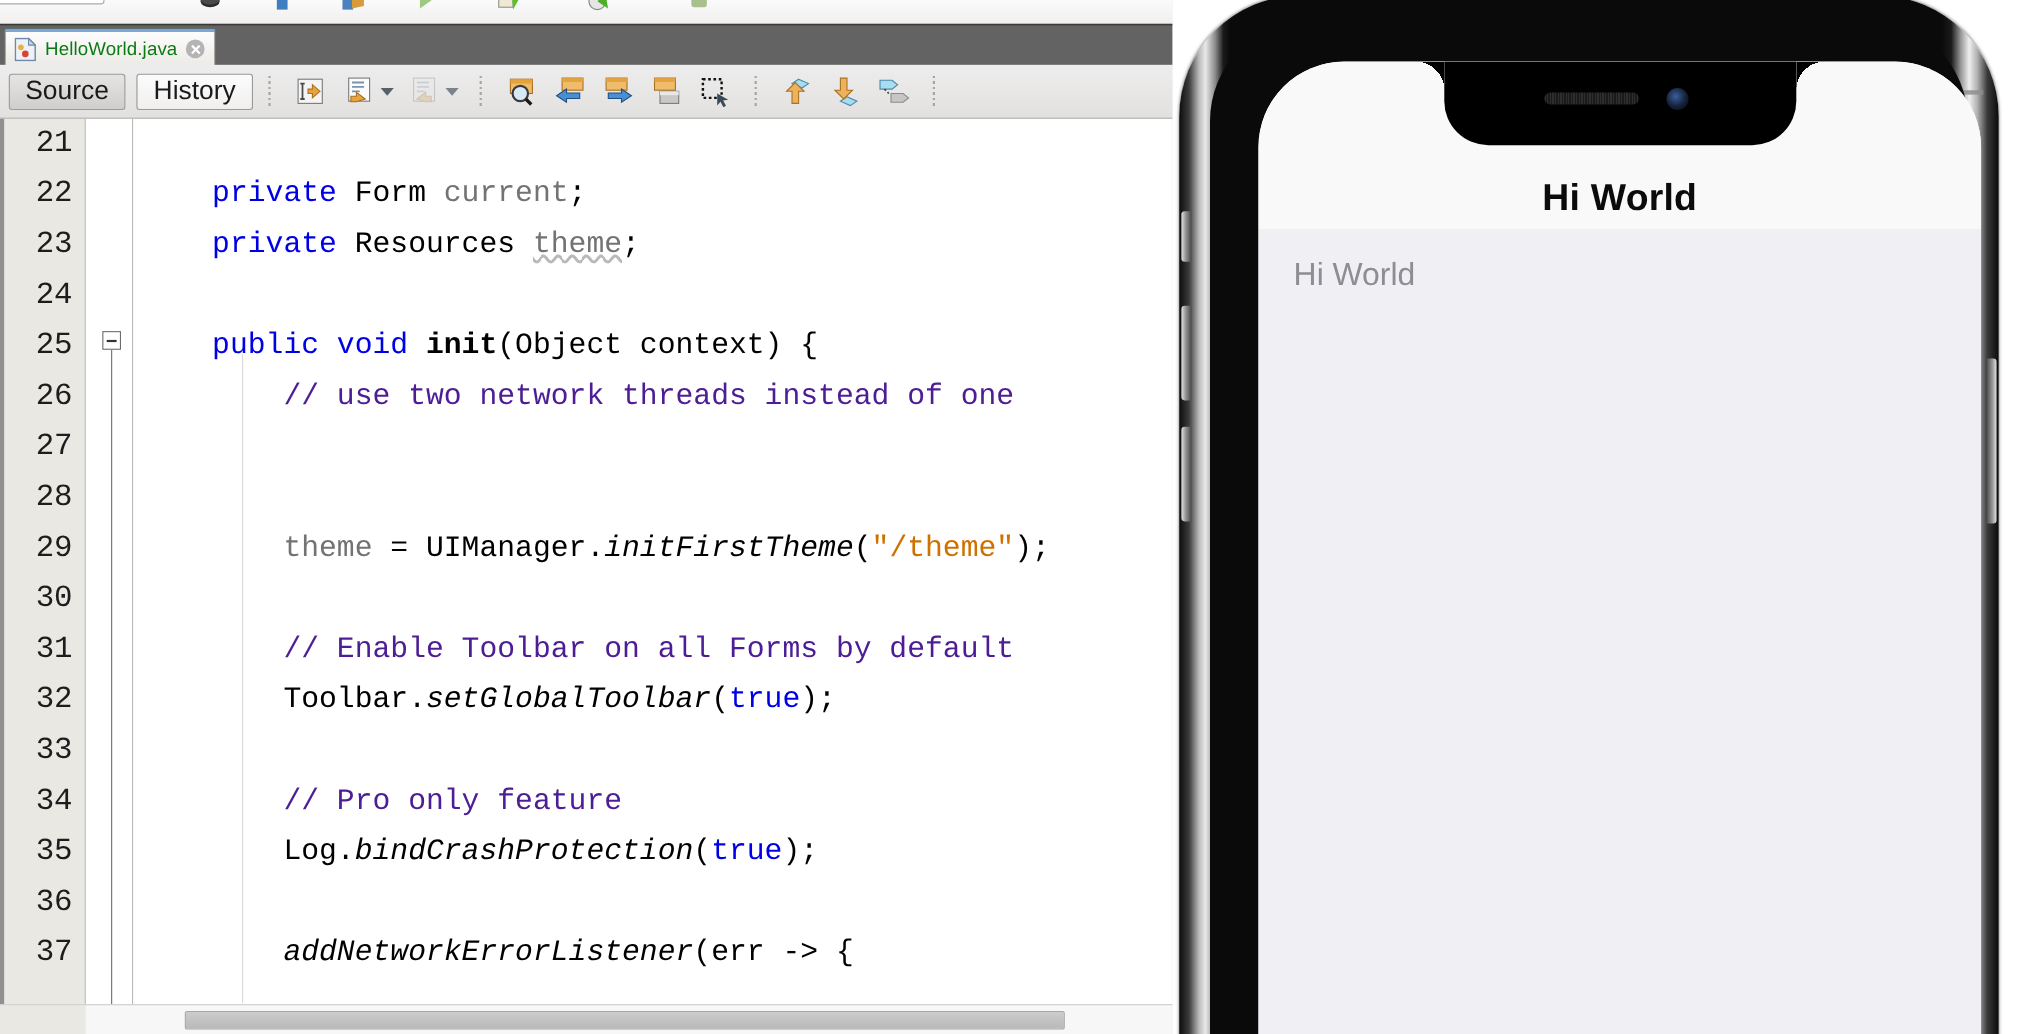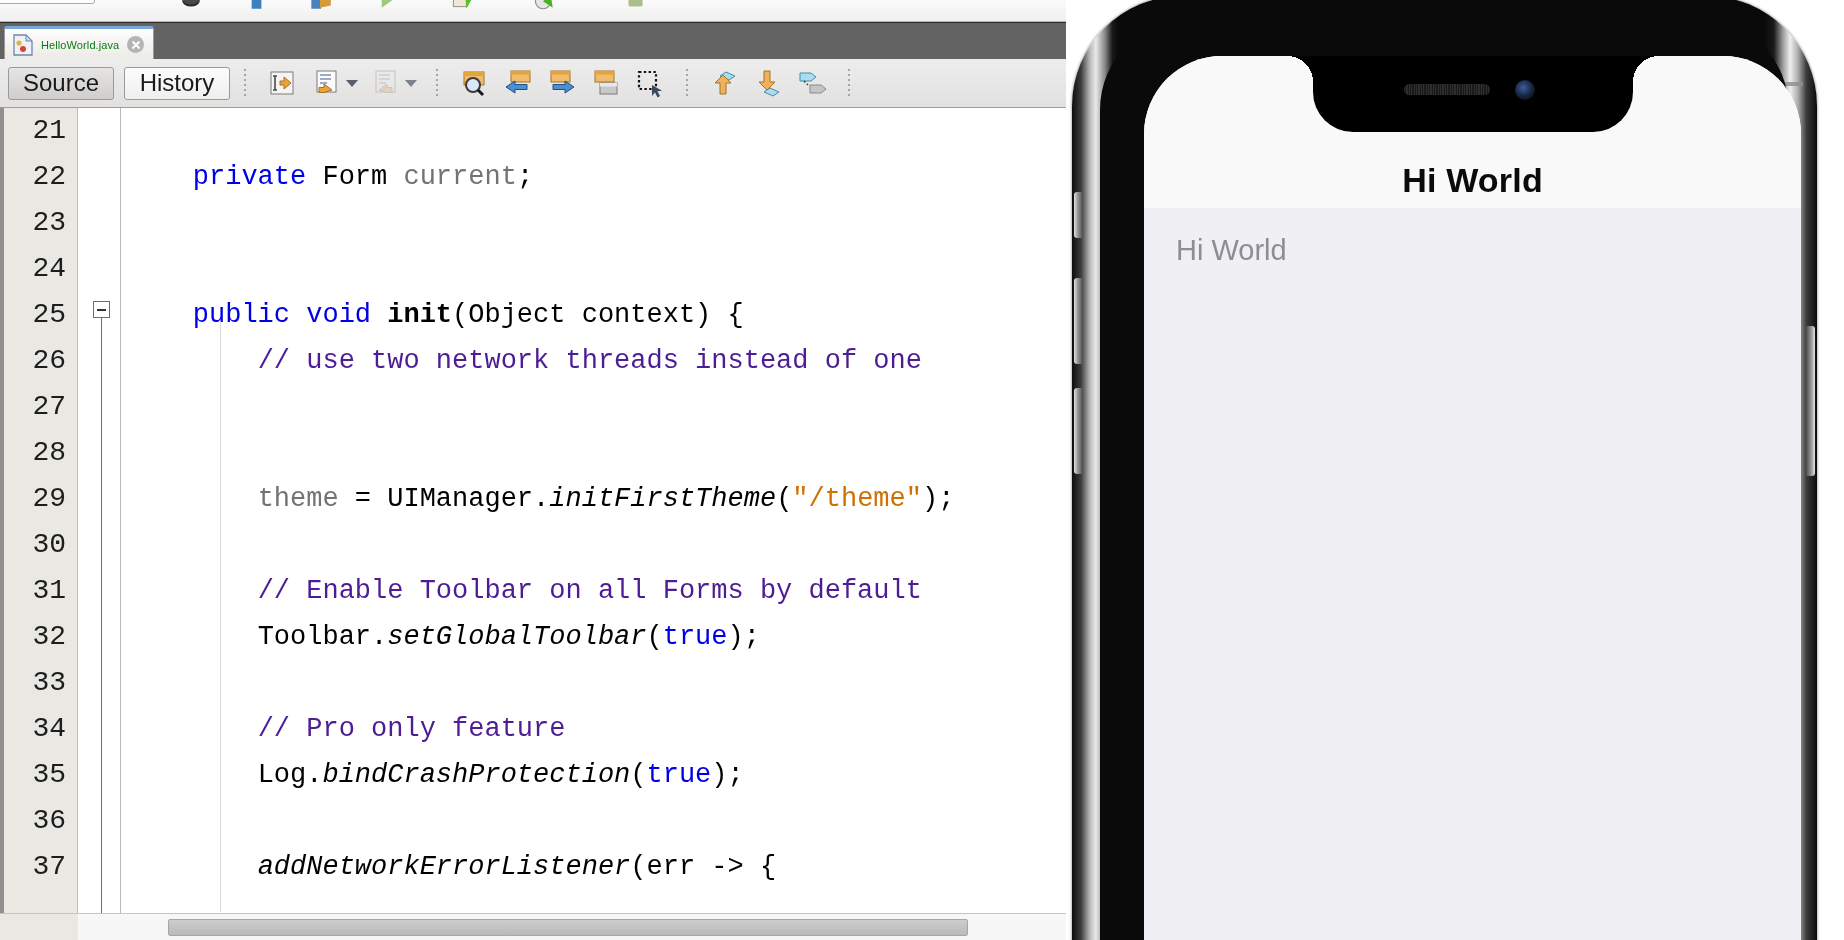--- a/index.html
+++ b/index.html
@@ -41,21 +41,21 @@
   .edtab {
     position: absolute; left: 4px; top: 3px; height: 34px;
     background: linear-gradient(#fdfdfd, #eceae6);
     border: 1px solid #9a9a9a; border-bottom: none;
     border-top: 3px solid #7aa8d6;
     border-radius: 3px 3px 0 0;
     display: flex; align-items: center; gap: 8px;
     padding: 0 9px 0 8px;
   }
   .edtab .filename {
-    font-size: 11px; color: #0a7a12; font-family: "Liberation Sans", sans-serif;
+    font-size: 17px; color: #0a7a12; font-family: "Liberation Sans", sans-serif;
     letter-spacing: .1px;
   }
   .tab-file-icon { width: 20px; height: 22px; position: relative; flex: 0 0 auto; }
   .tab-close {
     width: 17px; height: 17px; border-radius: 50%;
     background: #b4b4b4; position: relative; flex: 0 0 auto;
   }
   .tab-close::before, .tab-close::after {
     content: ""; position: absolute; left: 3.5px; top: 7.5px;
     width: 10px; height: 2.2px; background: #fff;
@@ -413,21 +413,21 @@
     <div class="editor">
       <div class="gutter"></div>
       <div class="foldcol">
         <div class="fold-minus"></div>
         <div class="fold-line"></div>
       </div>
       <div class="indent-guide"></div>
       <div class="lines" id="code-lines">
           <div class="ln"><span class="num">21</span><span class="code"></span></div>
           <div class="ln"><span class="num">22</span><span class="code"><span>    </span><span class="kw">private</span><span> Form </span><span class="fld">current</span><span>;</span></span></div>
-          <div class="ln"><span class="num">23</span></div>
+          <div class="ln"><span class="num">23</span><span class="code"><span>    </span><span class="kw">private</span><span> Resources </span><span class="fld und">theme</span><span>;</span></span></div>
           <div class="ln"><span class="num">24</span><span class="code"></span></div>
           <div class="ln"><span class="num">25</span><span class="code"><span>    </span><span class="kw">public void </span><span class="bld">init</span><span>(Object context) {</span></span></div>
           <div class="ln"><span class="num">26</span><span class="code"><span>        </span><span class="cmt">// use two network threads instead of one</span></span></div>
           <div class="ln"><span class="num">27</span></div>
           <div class="ln"><span class="num">28</span><span class="code"></span></div>
           <div class="ln"><span class="num">29</span><span class="code"><span>        </span><span class="fld">theme</span><span> = UIManager.</span><span class="itl">initFirstTheme</span><span>(</span><span class="str">"/theme"</span><span>);</span></span></div>
           <div class="ln"><span class="num">30</span><span class="code"></span></div>
           <div class="ln"><span class="num">31</span><span class="code"><span>        </span><span class="cmt">// Enable Toolbar on all Forms by default</span></span></div>
           <div class="ln"><span class="num">32</span><span class="code"><span>        </span><span>Toolbar.</span><span class="itl">setGlobalToolbar</span><span>(</span><span class="kw">true</span><span>);</span></span></div>
           <div class="ln"><span class="num">33</span><span class="code"></span></div>

